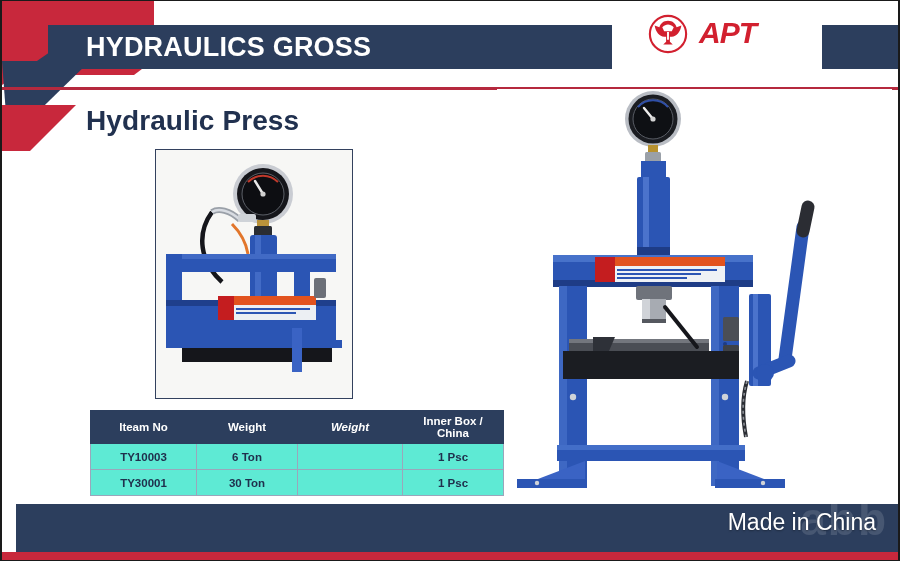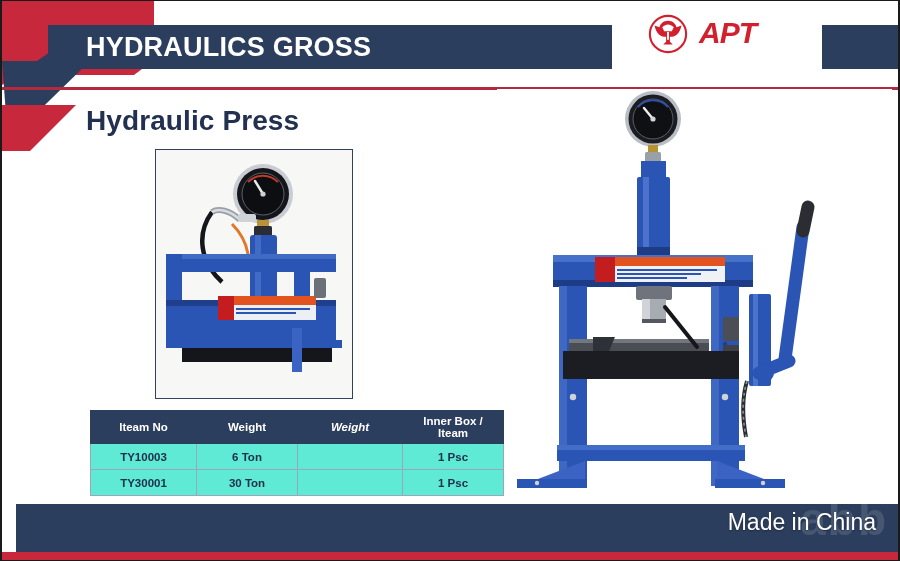--- a/index.html
+++ b/index.html
@@ -225,21 +225,21 @@
       <circle cx="266" cy="394" r="2.2" fill="#d0d3d8"></circle>
     </svg>
   </div>
 
   <table class="spec">
     <thead>
       <tr>
         <th class="c0">Iteam No</th>
         <th class="c1">Weight</th>
         <th class="c2">Weight</th>
-        <th class="c3">Inner Box / Iteam</th>
+        <th class="c3">Inner Box / China</th>
       </tr>
     </thead>
     <tbody>
       <tr>
         <td>TY10003</td>
         <td>6 Ton</td>
         <td></td>
         <td>1 Psc</td>
       </tr>
       <tr>

